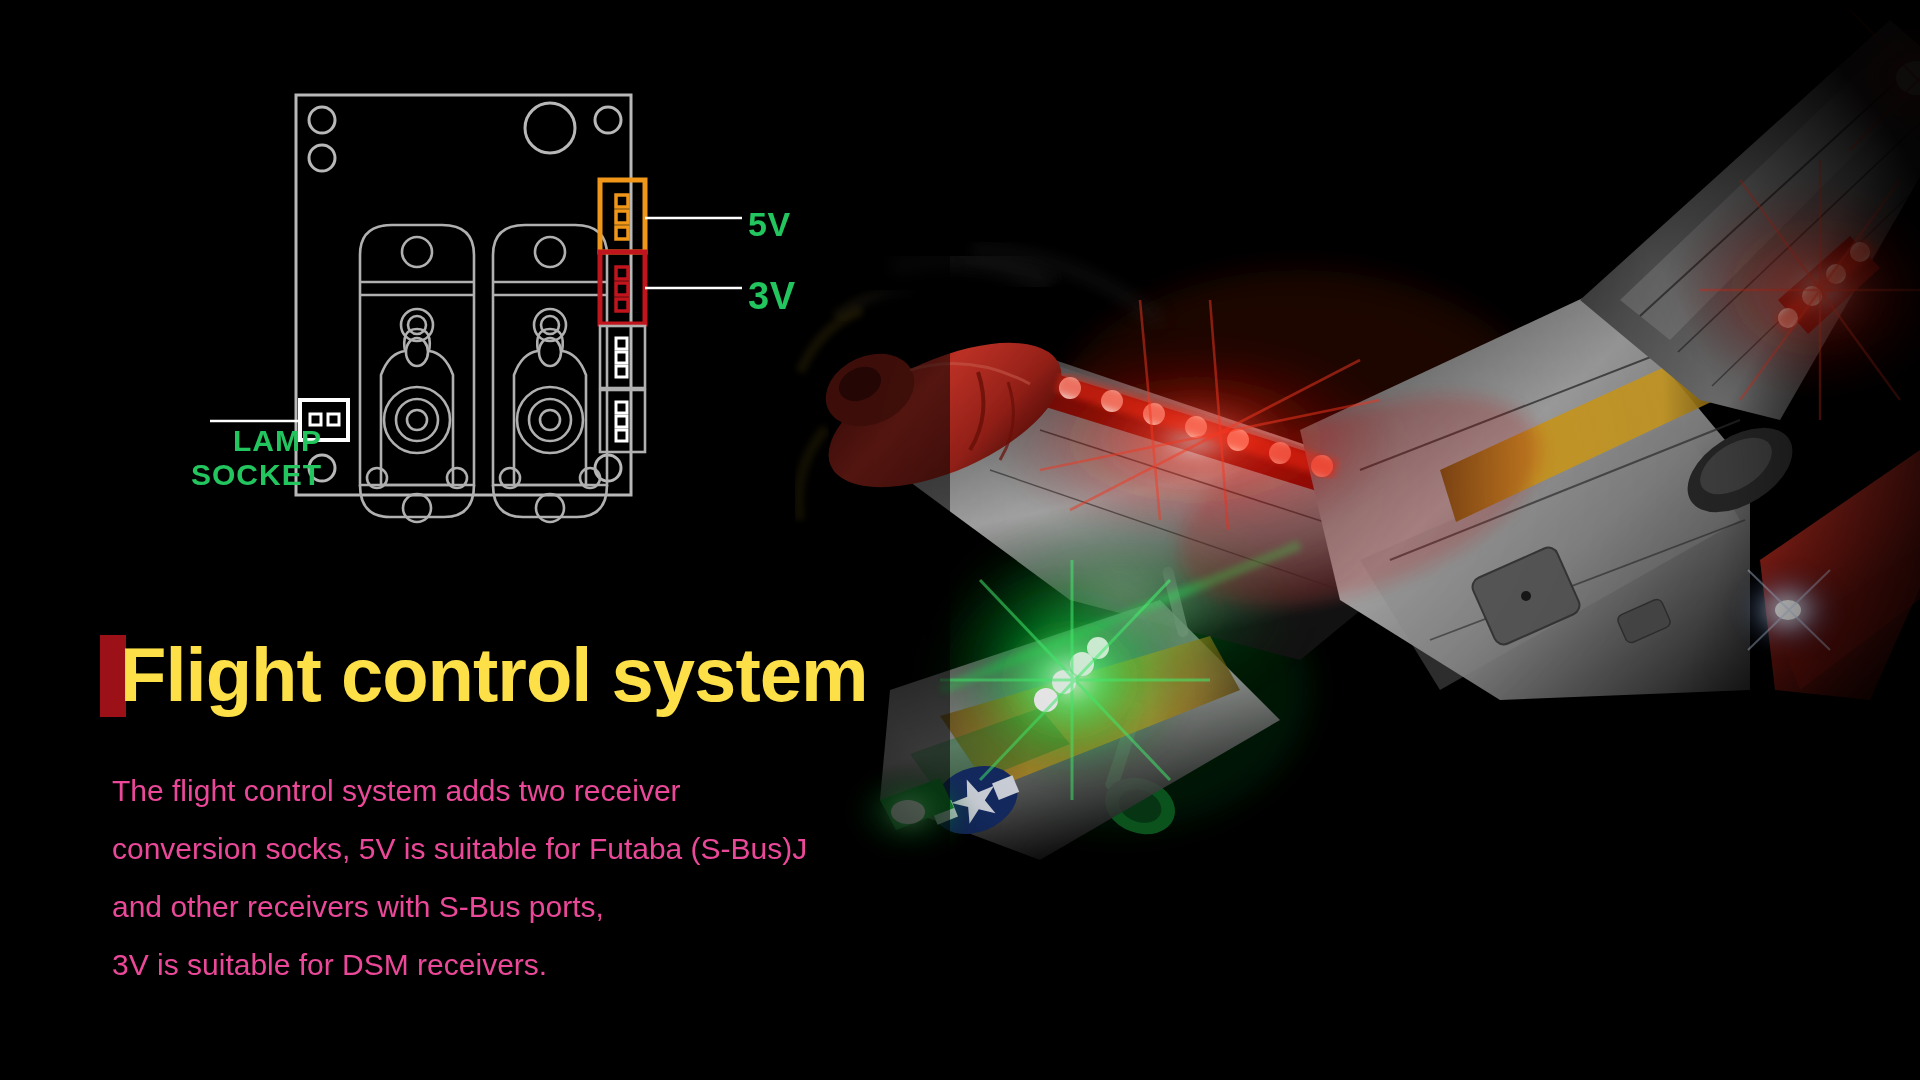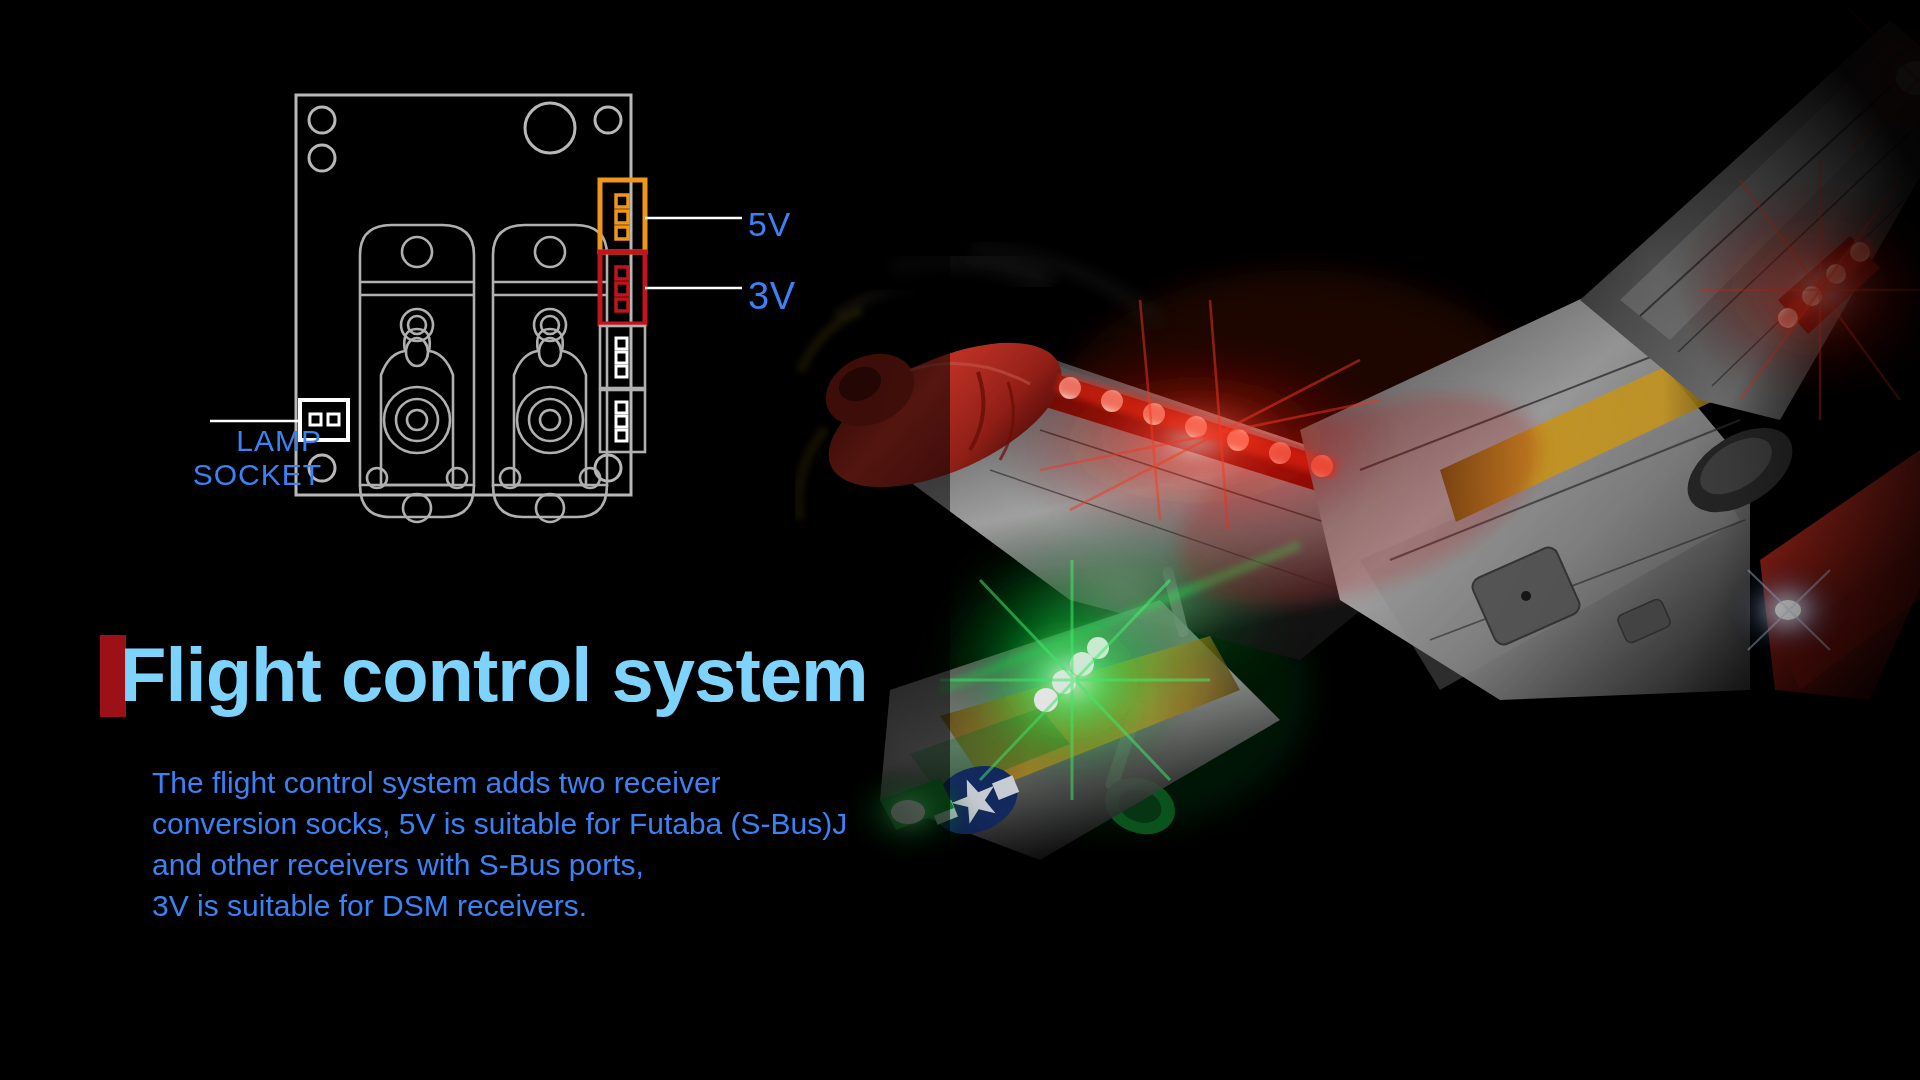--- a/index.html
+++ b/index.html
@@ -34,22 +34,22 @@
   #diagram {
     position: absolute;
     left: 0px; top: 0px;
     width: 860px; height: 540px;
   }
   #diagram svg { display: block; }
 
   
   .calloutLabel {
     position: absolute;
-    color: #3b82f6;
-    font-weight: normal;
+    color: #22c55e;
+    font-weight: bold;
     font-family: "Liberation Sans", sans-serif;
     letter-spacing: 0.5px;
     white-space: nowrap;
     line-height: 1.0;
   }
   #label-5v {
     left: 748px; top: 207px;
     font-size: 34px;
   }
   #label-3v {
@@ -74,43 +74,42 @@
     align-items: stretch;
     height: 82px;
   }
   #headingBar {
     width: 26px;
     background: #9c1118;
     margin-right: 6px;
     flex: 0 0 26px;
   }
   #headingText {
-    color: #7dd3fc;
+    color: #fde047;
     font-size: 76px;
     font-weight: bold;
     font-family: "Liberation Sans", sans-serif;
     line-height: 80px;
     letter-spacing: -1px;
     white-space: nowrap;
     margin-left: -12px;
   }
 
   
   #bodyText {
     position: absolute;
     left: 112px;
     top: 762px;
-    color: #3b82f6;
+    color: #ec4899;
     font-size: 30px;
     font-family: "Liberation Sans", sans-serif;
-    line-height: 41px;
+    line-height: 58px;
     white-space: pre-line;
     letter-spacing: 0px;
     text-shadow: 0 0 2px rgba(0,0,0,0.9);
-    margin-left: 40px;
   }
 </style>
 </head>
 <body>
 
 <div id="stage">
 
   <div id="photo">
     <svg width="1180" height="1080" viewBox="0 0 1180 1080" xmlns="http://www.w3.org/2000/svg">
       <defs>

